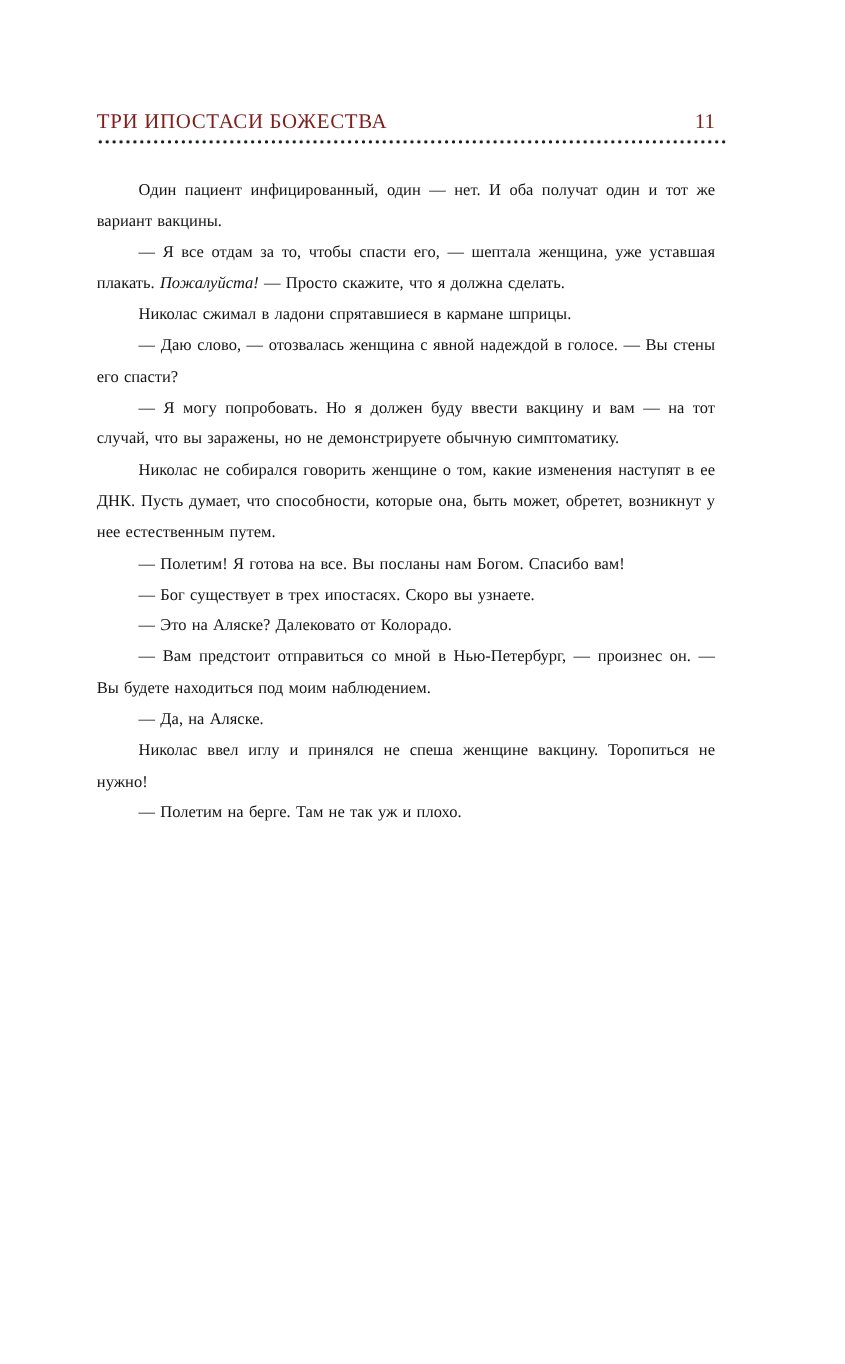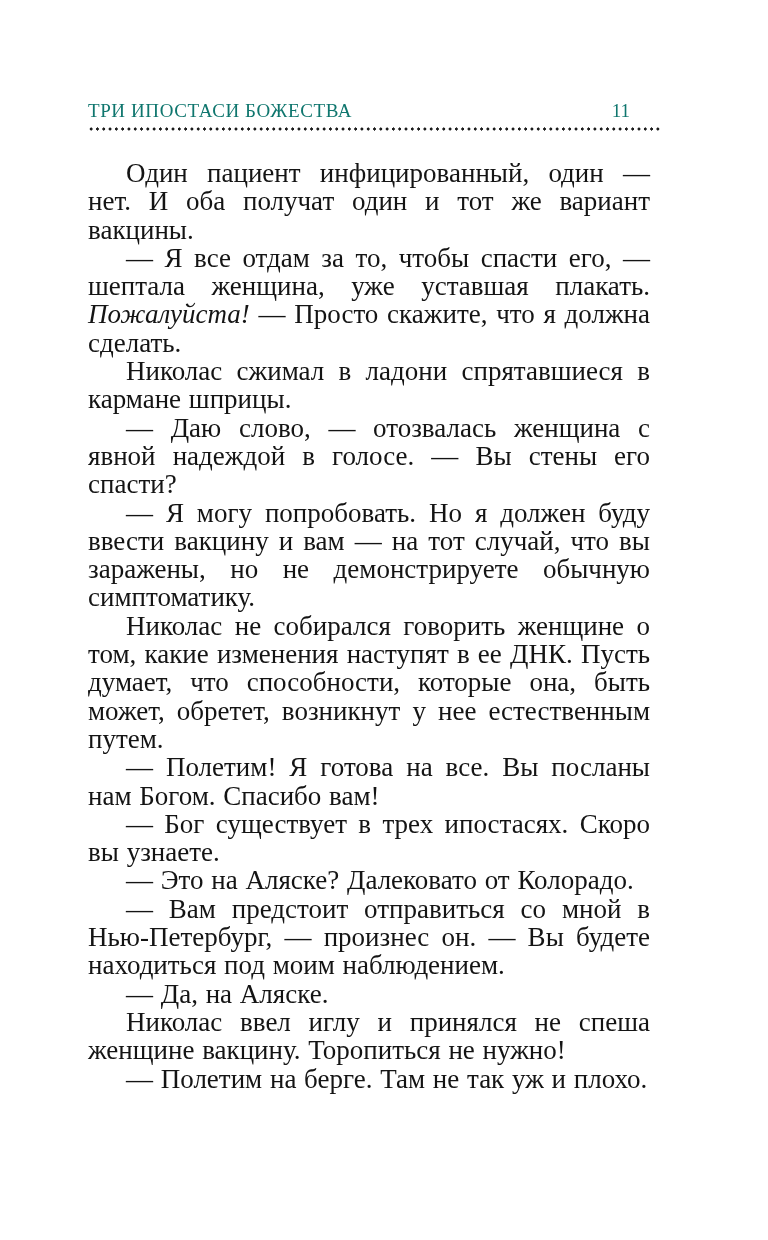--- a/index.html
+++ b/index.html
@@ -18,44 +18,43 @@
     padding: 100px 118px 0 88px;
     overflow: hidden;
   }
   .running-header {
     display: flex;
     justify-content: space-between;
     align-items: baseline;
     font-size: 19px;
     line-height: 22px;
     letter-spacing: 0.6px;
-    color: #0f766e;
+    color: #7f1d1d;
   }
   .running-title {
     white-space: nowrap;
   }
   .page-number {
-    margin-right: 20px;
     letter-spacing: 0;
   }
   .dotted-rule {
     margin-top: 5px;
     height: 4px;
     width: calc(100% + 10px);
     background-image: radial-gradient(circle, #1c1c1c 1.45px, rgba(0,0,0,0) 1.7px);
     background-size: 6.3px 4px;
     background-repeat: repeat-x;
     background-position: left center;
   }
   .body-text {
     margin-top: 28px;
   }
   .body-text p {
     margin: 0;
-    font-size: 27px;
+    font-size: 15px;
     line-height: 28.3px;
     text-align: justify;
     text-indent: 38px;
     word-spacing: 1px;
     color: #141414;
   }
   .ital {
     font-style: italic;
   }
 </style>

